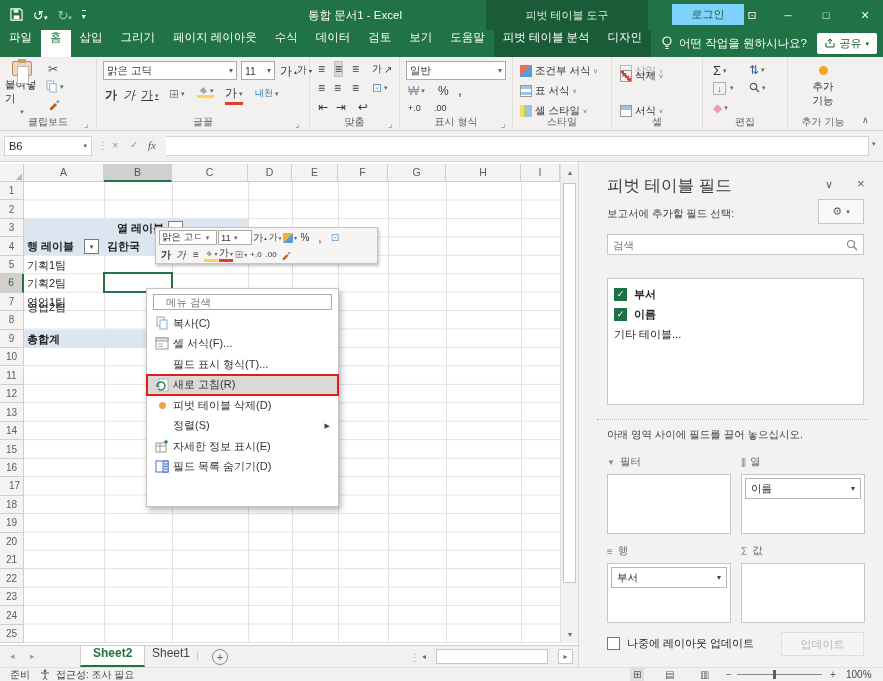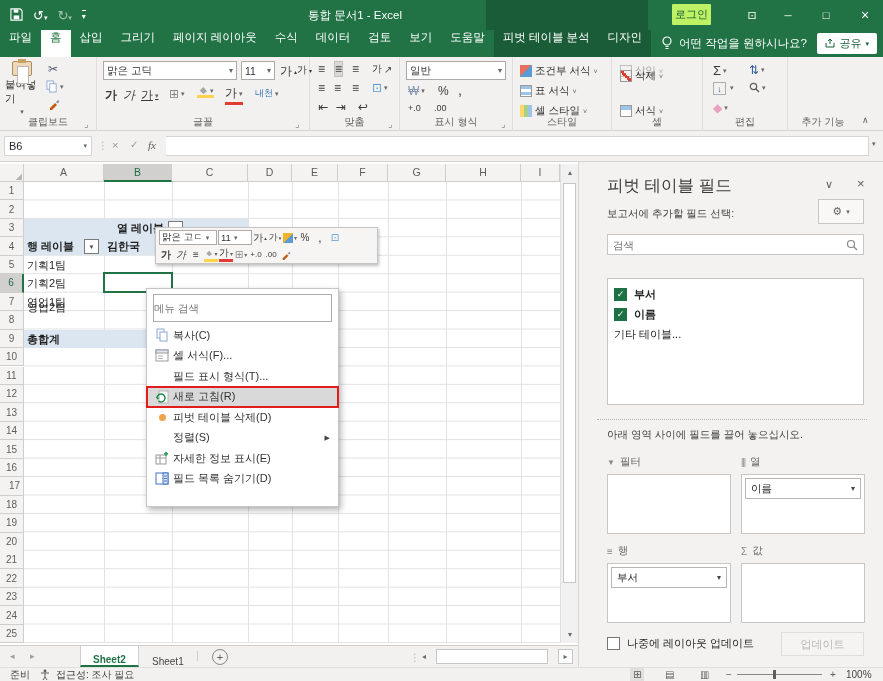--- a/index.html
+++ b/index.html
@@ -8,21 +8,21 @@
 .abs{position:absolute}
 
 #titlebar{left:0;top:0;width:883px;height:30px;background:#217346;color:#fff}
 #ctxbg-title{left:486px;top:0;width:162px;height:30px;background:#1a5c38}
 #ctxbg-tabs{background:#1a5c38}
 .qat{display:flex;align-items:center;gap:10px;position:absolute;left:10px;top:0;height:30px;color:#fff}
 .qat .g{font-size:13px;cursor:default}
 .win{position:absolute;top:0;height:30px;display:flex;align-items:center;color:#fff}
 #title-text{left:240px;top:0;width:230px;height:30px;text-align:center;line-height:30px;font-size:11.5px;color:#fff}
 #ctx-title{left:486px;top:0;width:162px;height:30px;text-align:center;line-height:30px;font-size:11px;color:#d9e8df}
-#login-btn{left:672px;top:4px;width:39px;height:21px;background:#bef264;color:#185c37;text-align:center;line-height:21px;font-size:11px;border-radius:1px}
+#login-btn{left:672px;top:4px;width:72px;height:21px;background:#7dd3fc;color:#185c37;text-align:center;line-height:21px;font-size:11px;border-radius:1px}
 
 #tabrow{left:0;top:30px;width:883px;height:27px;background:#217346;display:flex;align-items:stretch;color:#fff}
 .rtab{padding:0 9px;display:flex;align-items:flex-start;font-size:11.5px;white-space:nowrap}
 .rtab.active{background:#fff;color:#217346}
 #ctx-tabs{display:flex;align-items:stretch}
 #tellme{display:flex;align-items:center;gap:6px;padding:0 10px;font-size:11.5px}
 #share-btn{margin:3px 6px 3px auto;background:#fff;color:#185c37;border-radius:2px;padding:0 8px;display:flex;align-items:center;gap:4px;font-size:11px}
 
 #ribbon{left:0;top:57px;width:883px;height:74px;background:#f3f1f0;border-bottom:1px solid #d6d4d2}
 .grp{position:absolute;top:0;height:74px;border-right:1px solid #e0dedc}
@@ -64,21 +64,21 @@
 #vthumb{position:absolute;left:2px;top:19px;width:13px;height:400px;background:#fff;border:1px solid #c8c6c4}
 
 #minibar{left:155px;top:227px;width:223px;height:37px;background:#f6f5f4;border:1px solid #c6c4c2;box-shadow:1px 2px 3px rgba(0,0,0,.25);z-index:15;padding:1px 3px}
 .mb-row{display:flex;align-items:center;height:17px;gap:1px}
 .mb-box{background:#fff;border:1px solid #aca9a7;height:15px;display:flex;align-items:center;font-size:9.5px;padding:0 2px;color:#333}
 .mb-box .dd{font-size:7px;margin-left:3px;color:#666}
 .mb-btn{min-width:14px;height:15px;display:flex;align-items:center;justify-content:center;font-size:10px;color:#3b3a39;gap:1px}
 .mb-btn .dd{font-size:6px;color:#666}
 
 #ctx-menu{left:146px;top:288px;width:193px;height:219px;background:#fff;border:1px solid #c8c6c4;box-shadow:2px 3px 6px rgba(0,0,0,.3);z-index:20;padding-top:5px}
-#menu-search{display:block;width:179px;height:28px;margin:0 auto 3px auto;border:1px solid #ababab;font:10.5px "Liberation Sans",sans-serif;padding:0 0;color:#333}
+#menu-search{display:block;width:179px;height:16px;margin:0 auto 3px auto;border:1px solid #ababab;font:10.5px "Liberation Sans",sans-serif;padding:0 12px;color:#333}
 .menu-item{display:flex;align-items:center;height:20.5px;font-size:11px;color:#333}
 .menu-item .mi-icon{width:22px;margin-left:4px;display:flex;justify-content:center;align-items:center}
 .menu-item .mi-arrow{margin-left:auto;margin-right:8px;font-size:7px;color:#444}
 .menu-item.hl{background:#d9d9d9;outline:2px solid #e21b1b;outline-offset:-1px}
 .odot{width:7px;height:7px;border-radius:50%;background:#efa14d;display:inline-block}
 
 #pane{left:578px;top:162px;width:305px;height:505px;background:#f3f2f1;border-left:1px solid #d8d6d4}
 #pane .ttl{position:absolute;left:28px;top:13px;font-size:16.5px;color:#3b3a39}
 .pane-sub{position:absolute;left:28px;top:45px;font-size:10.5px;color:#444}
 #gear-btn{position:absolute;left:239px;top:37px;width:46px;height:25px;border:1px solid #c8c6c4;background:#f9f8f7;display:flex;align-items:center;justify-content:center;gap:4px;color:#666}
@@ -91,21 +91,21 @@
 .dots-div{position:absolute;left:18px;top:257px;width:270px;border-top:1px dotted #b8b6b4}
 .pane-hint{position:absolute;left:28px;top:266px;font-size:10.5px;color:#444}
 .area-lab{position:absolute;font-size:10.5px;color:#666;display:flex;gap:5px;align-items:center}
 .area-box{position:absolute;width:124px;height:60px;background:#fff;border:1px solid #c8c6c4}
 .chip{position:absolute;width:116px;height:21px;background:#fff;border:1px solid #b8b6b4;display:flex;align-items:center;padding:0 5px;font-size:10.5px;color:#262626}
 .chip .dd{margin-left:auto;font-size:8px;color:#444}
 #defer-row{position:absolute;left:28px;top:474px;display:flex;align-items:center;gap:7px;font-size:11px;color:#262626}
 #update-btn{position:absolute;left:202px;top:470px;width:83px;height:24px;background:#f5f4f2;border:1px solid #e0dedd;color:#b9b7b5;text-align:center;line-height:22px;font-size:11px}
 
 #tabbar{left:0;top:645px;width:578px;height:22px;background:#f3f1f0;border-top:1px solid #d0cecb}
-.stab{position:absolute;top:0;height:21px;display:flex;align-items:flex-end;padding:0 12px;font-size:10px;color:#444}
+.stab{position:absolute;top:0;height:21px;display:flex;align-items:flex-start;padding:0 12px;font-size:12px;color:#444}
 .stab.active{background:#fff;color:#217346;font-weight:bold;border-bottom:2px solid #217346;border-left:1px solid #d0cecb;border-right:1px solid #d0cecb}
 #hthumb{position:absolute;left:436px;top:3px;width:112px;height:15px;background:#fff;border:1px solid #c8c6c4}
 
 #statusbar{left:0;top:667px;width:883px;height:14px;background:#f3f1f0;border-top:1px solid #e1dfdd;font-size:10px;color:#444}
 .sb{position:absolute;top:0;height:13px;display:flex;align-items:center}
 .vicon{font-size:10px;color:#5f5d5b;margin-right:14px}
 </style>
 </head>
 <body>
 
@@ -115,20 +115,21 @@
     <span><svg width="13" height="13" viewBox="0 0 14 14">
           <path d="M1 1h10l2 2v10H1z" fill="none" stroke="#fff" stroke-width="1.2"></path>
           <rect x="4" y="8" width="6" height="4" fill="#fff"></rect>
           <rect x="4" y="1.5" width="5" height="3.5" fill="#fff"></rect>
         </svg></span>
     <span class="g"><span>↺</span><span style="font-size:7px">▾</span></span>
     <span class="g" style="opacity:.55"><span>↻</span><span style="font-size:7px">▾</span></span>
     <span class="g" style="font-size:8px;border-top:1px solid #fff;padding-top:1px"><span>▾</span></span>
   </div>
   <div id="title-text" class="abs">통합 문서1 - Excel</div>
+  <div id="ctx-title" class="abs">피벗 테이블 도구</div>
   <div id="login-btn" class="abs">로그인</div>
   <div class="win" style="left:740px;width:24px;justify-content:center">
       <span style="font-size:11px">⊡</span>
     </div>
   <div class="win" style="left:776px;width:24px;justify-content:center">
       <span style="font-size:10px">─</span>
     </div>
   <div class="win" style="left:814px;width:24px;justify-content:center">
       <span style="font-size:11px">□</span>
     </div>
@@ -398,20 +399,25 @@
         <span class="dd">▾</span>
       </span>
     <span class="gbtn" style="left:10px;top:44px;color:#e8a0bf">
         <span>◆</span>
         <span class="dd">▾</span>
       </span>
     <div class="glabel">편집</div>
   </div>
 
   <div class="grp" style="left:788px;width:70px;border-right:none">
+    <div class="abs" style="left:12px;top:5px;width:46px;height:54px;display:flex;flex-direction:column;align-items:center;font-size:10.5px;color:#333">
+      <span style="width:9px;height:9px;border-radius:50%;background:#f5a623;margin:4px 0 5px"></span>
+      <span>추가</span>
+      <span>기능</span>
+    </div>
     <div class="glabel">추가 기능</div>
   </div>
   <span class="abs" style="left:862px;top:58px;font-size:9px;color:#605e5c">∧</span>
 </div>
 
 <div id="fxbar" class="abs">
   <div id="namebox" class="abs">
       <span>B6</span>
       <span style="margin-left:auto;font-size:7px;color:#666">▾</span>
     </div>

